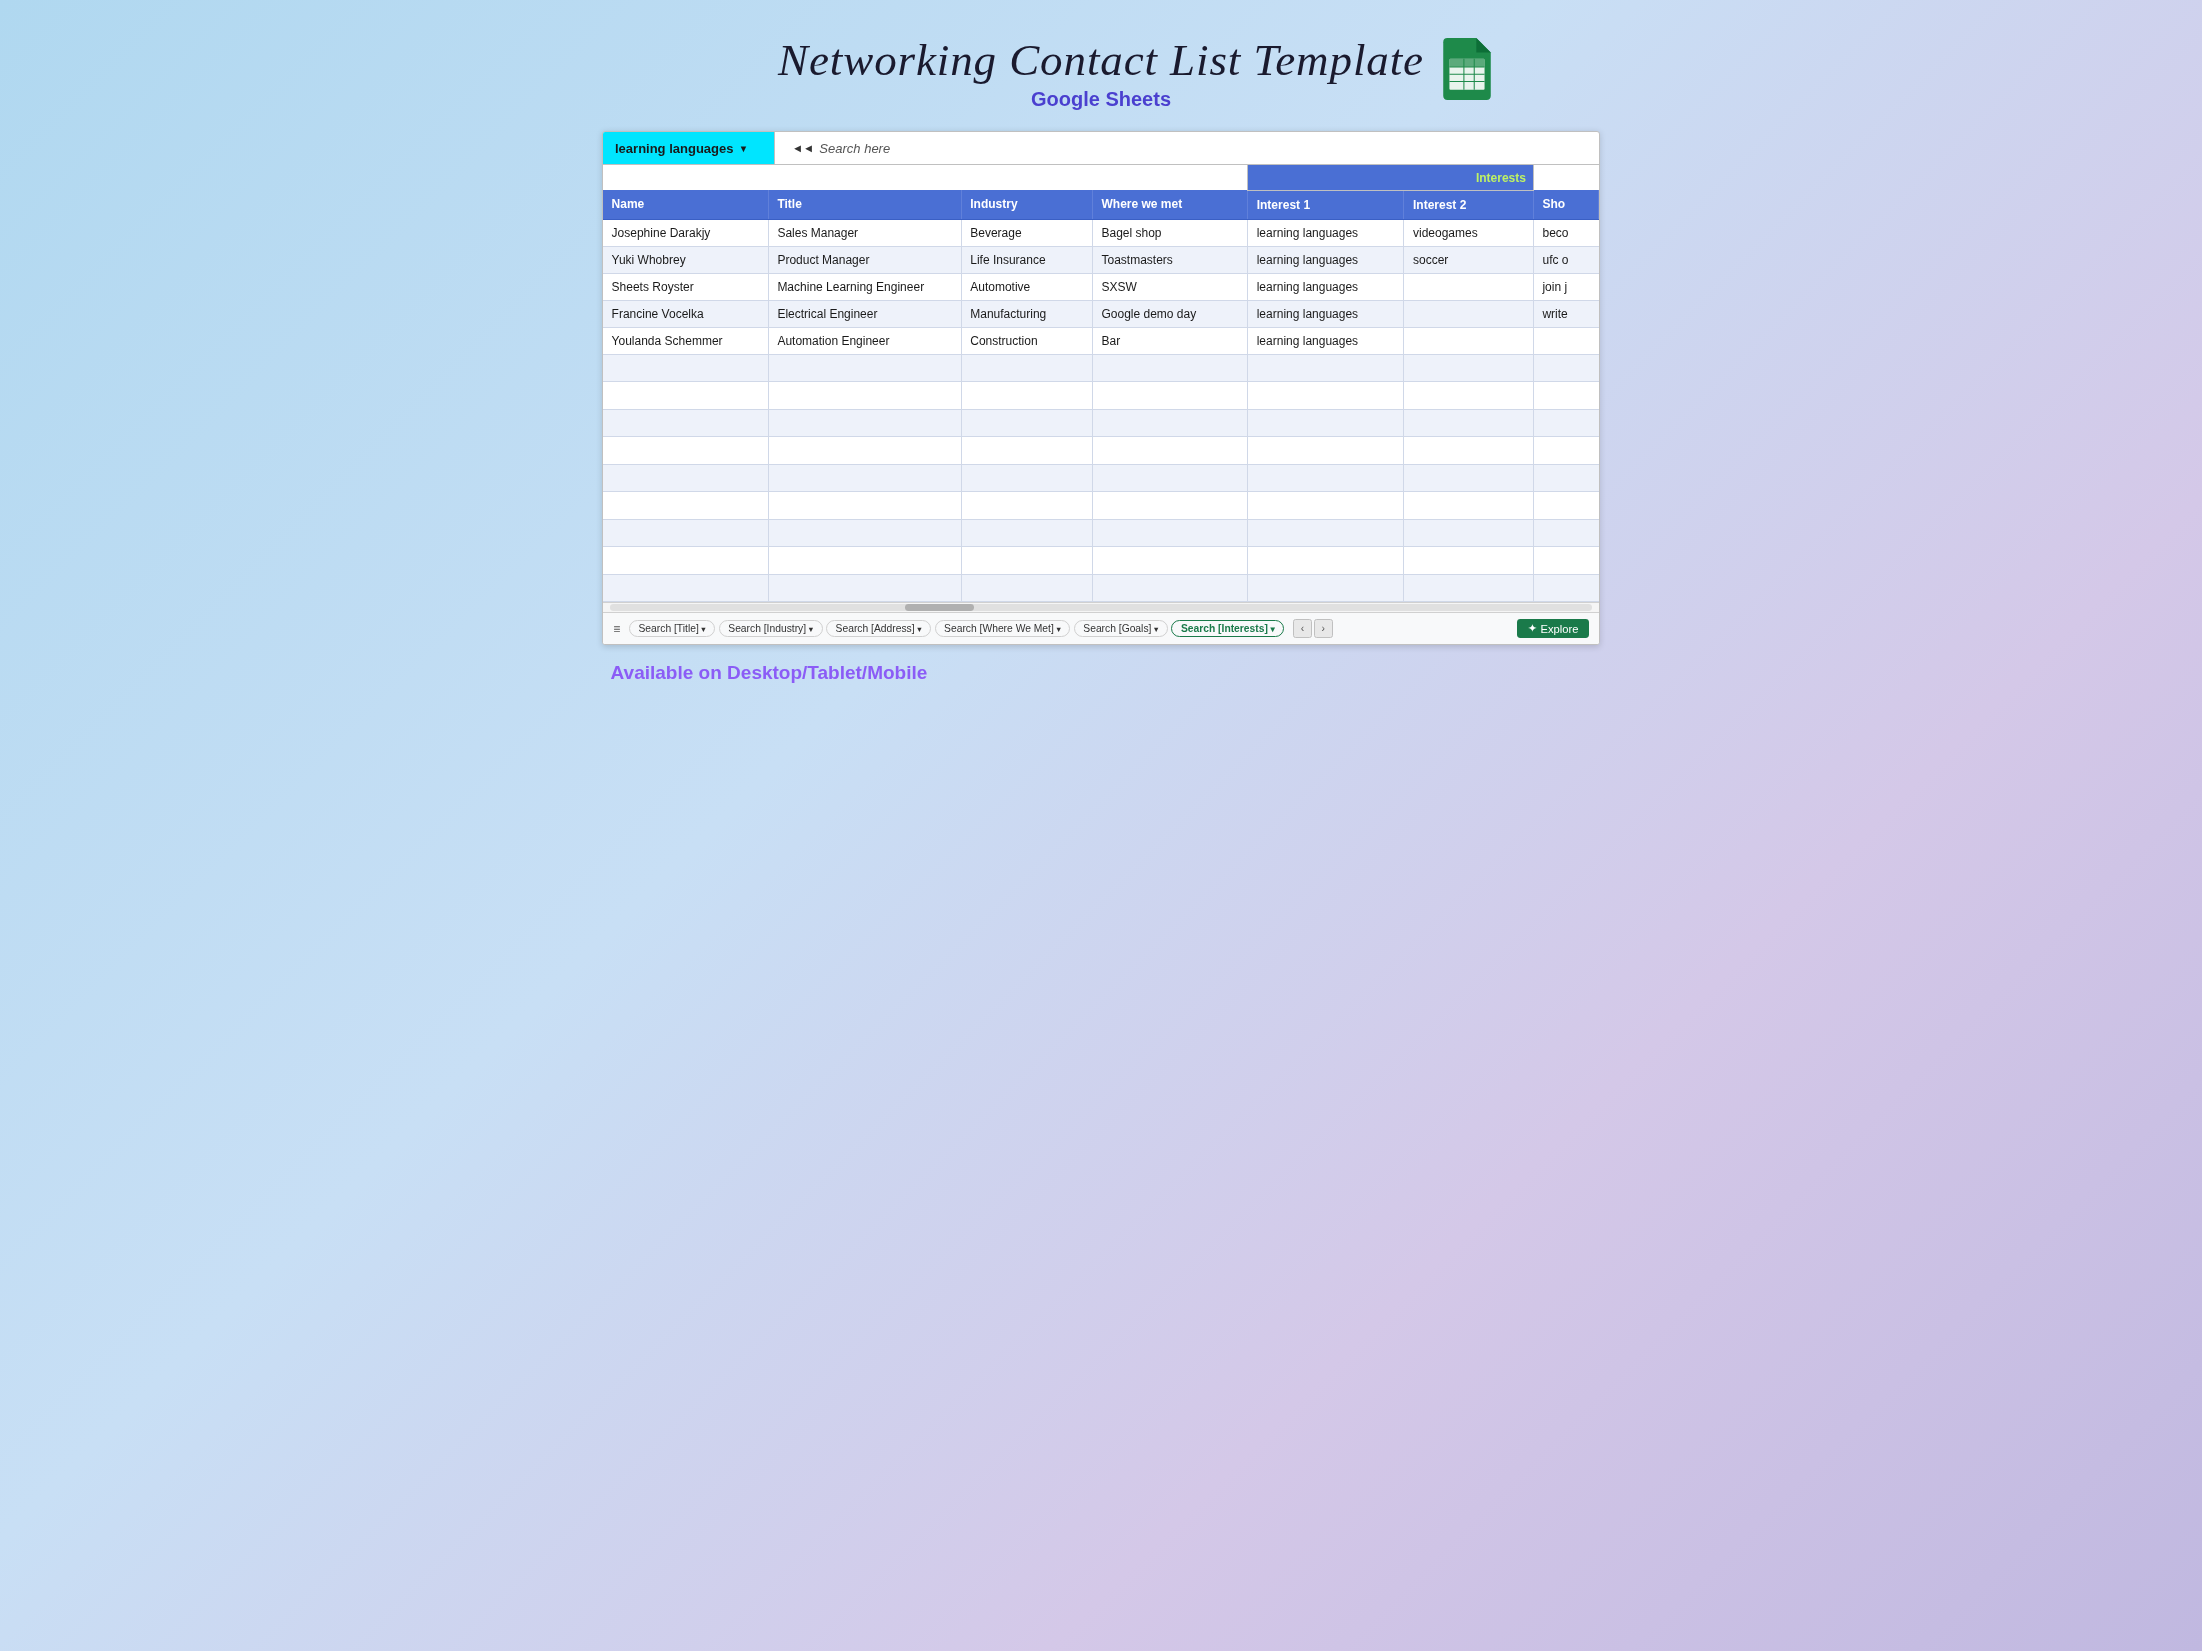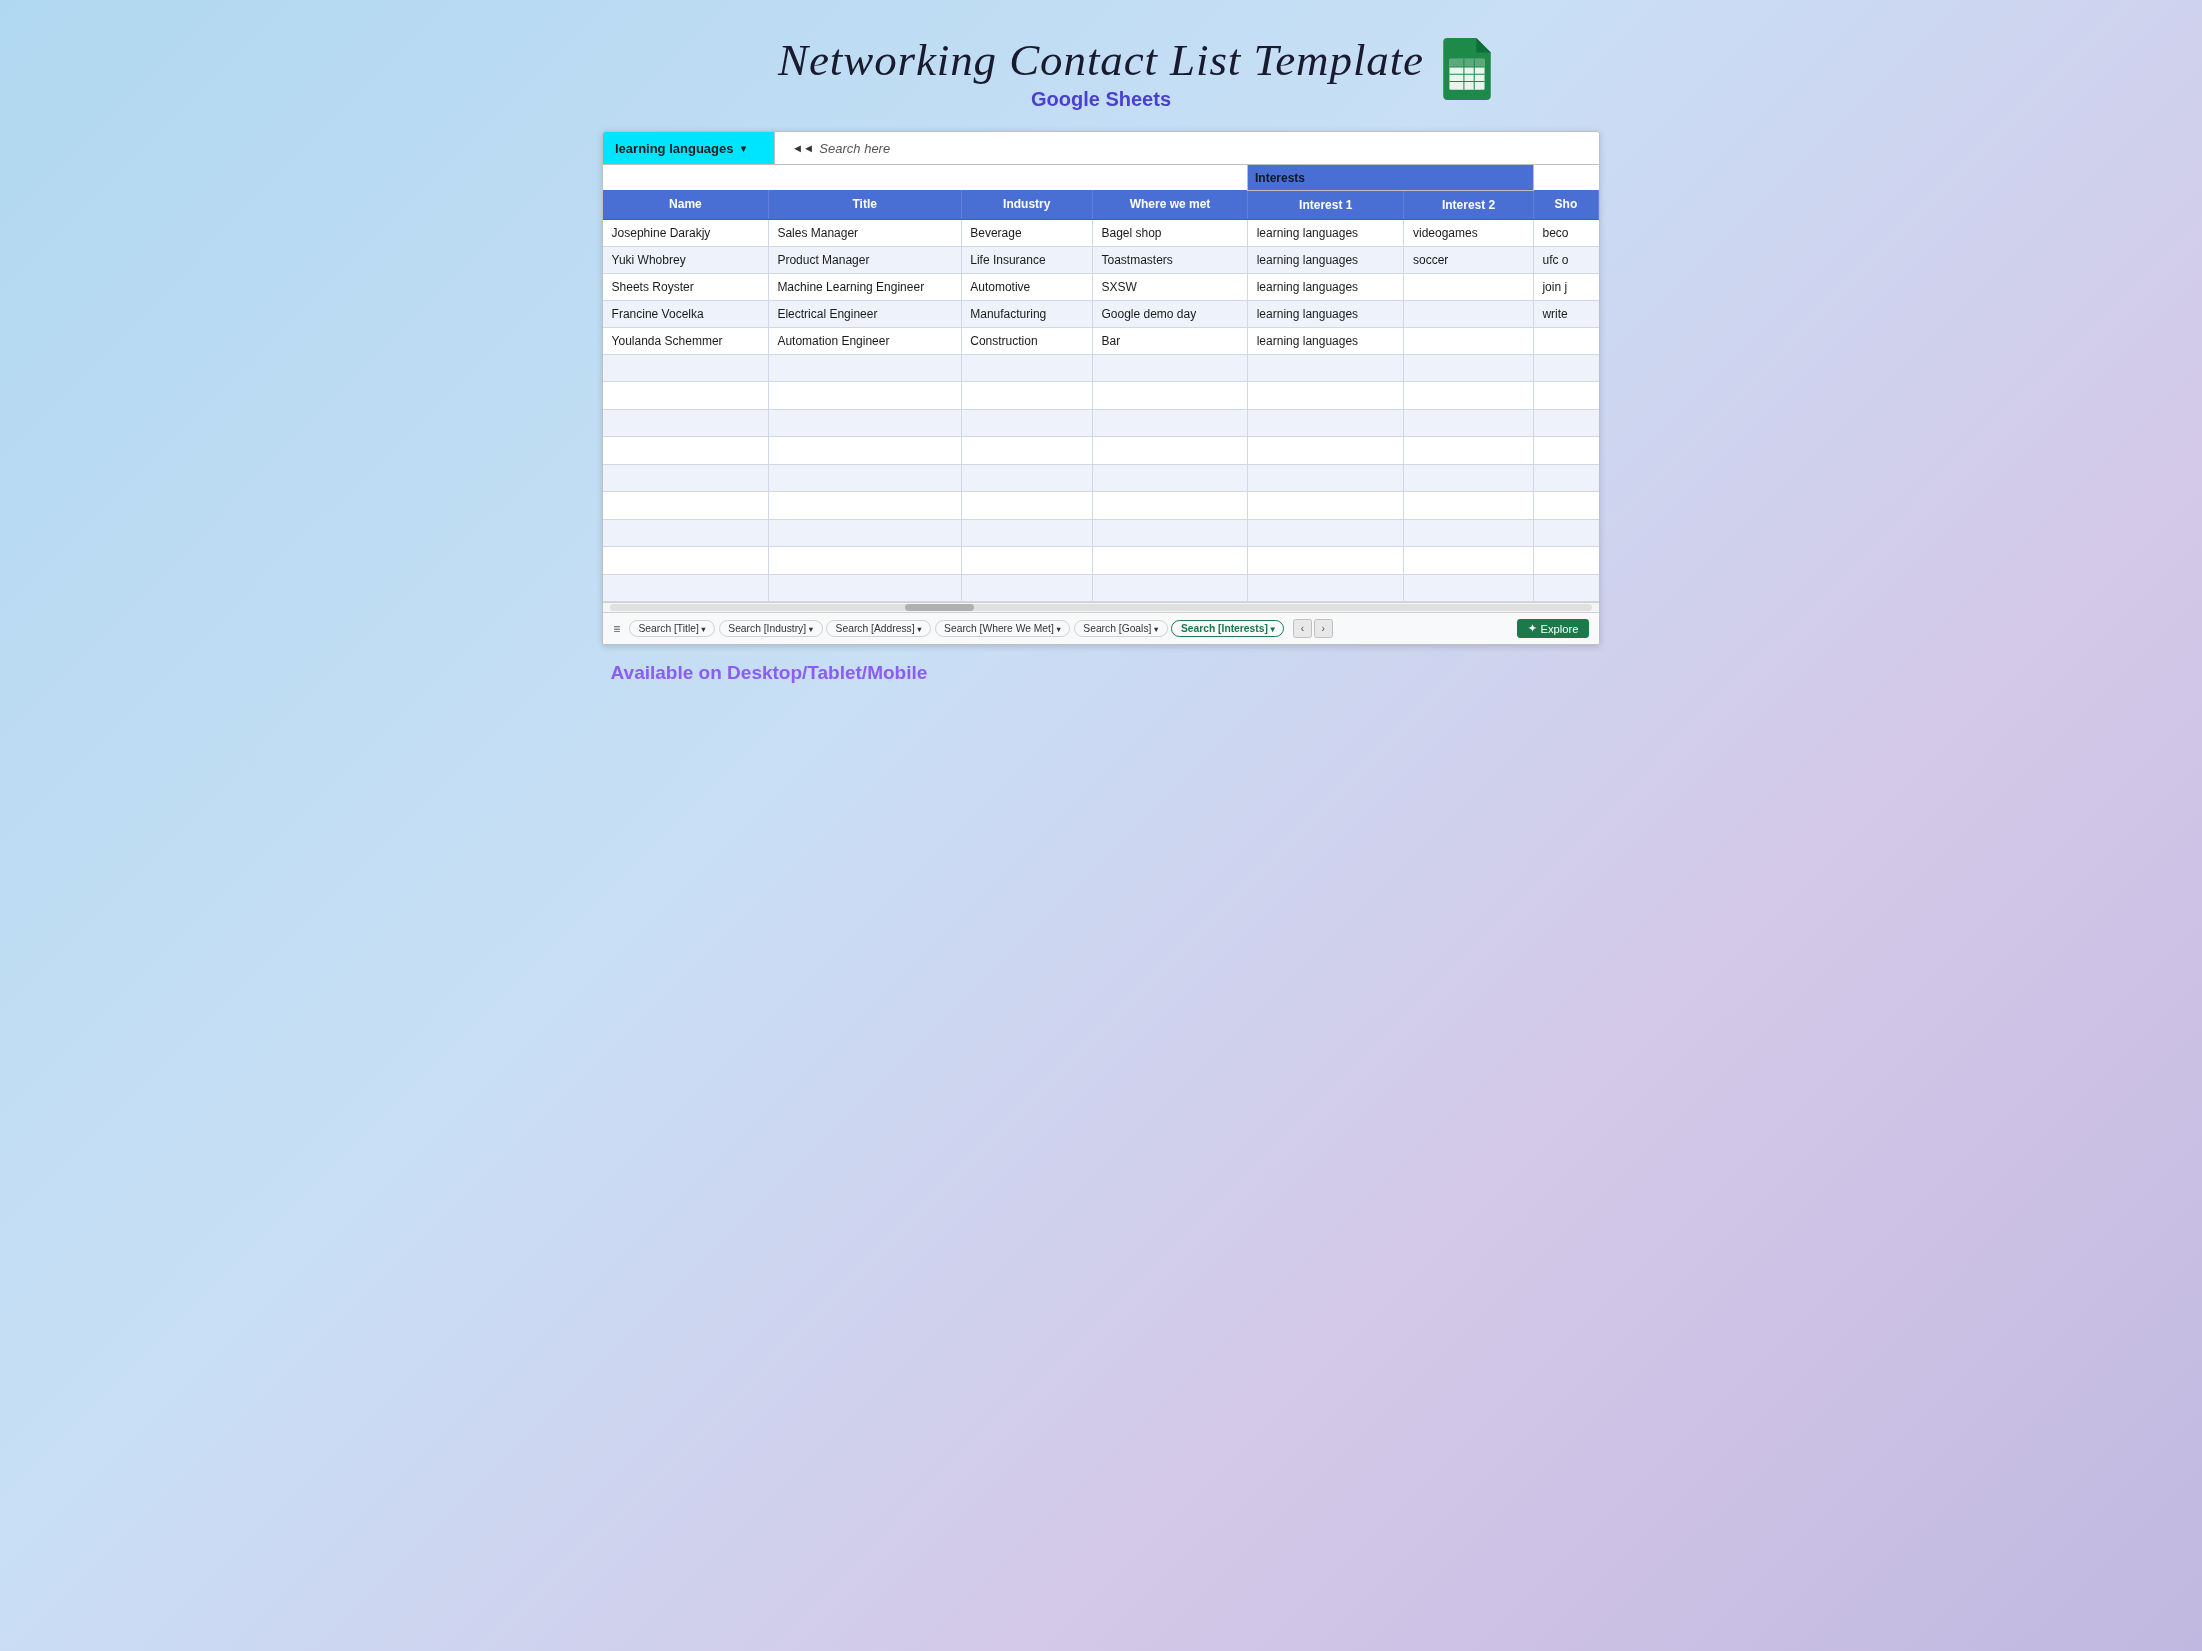--- a/index.html
+++ b/index.html
@@ -112,41 +112,41 @@
     }
 
     
     .interests-header-row th {
       background: transparent;
       border-bottom: 0.9px solid #c0c0c0;
     }
 
     .interests-header-row .interests-label {
       background: #4a6fd4;
-      color: #0f172a;
+      color: #bef264;
       font-weight: 700;
-      text-align: left;
+      text-align: right;
       padding: 5.2px 6.9px;
       border-left: 0.9px solid #c0c0c0;
       border-right: 0.9px solid #c0c0c0;
       margin-left: 18px;
     }
 
     .interests-header-row .empty-th {
       background: transparent;
       border: none;
     }
 
     
     .col-header-row th {
       background: #4a6fd4;
       color: white;
       font-weight: 700;
       padding: 6.9px 8.6px;
-      text-align: center;
+      text-align: left;
       border-right: 0.9px solid #6080da;
       border-bottom: 0.9px solid #3a5fc4;
       font-size: 12px;
     }
 
     .col-header-row th:first-child {
       border-left: none;
     }
 
     

